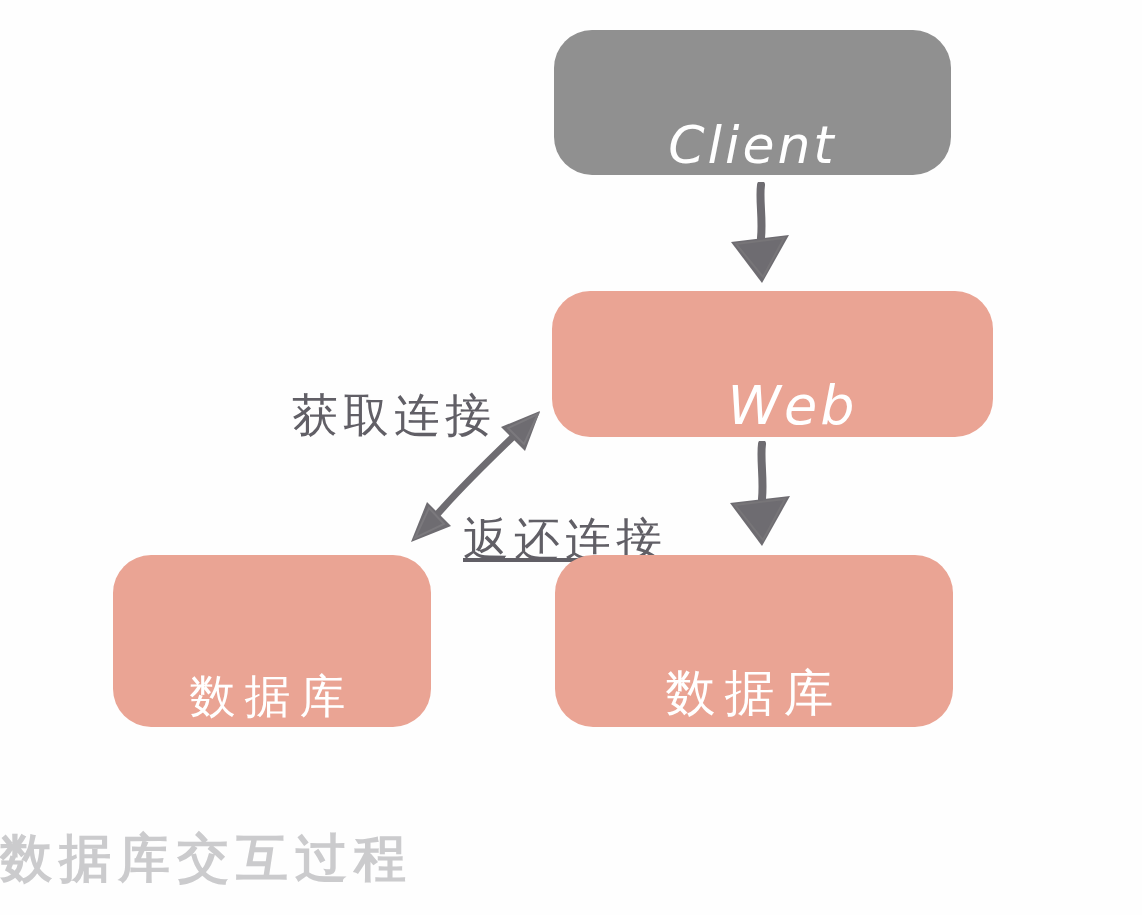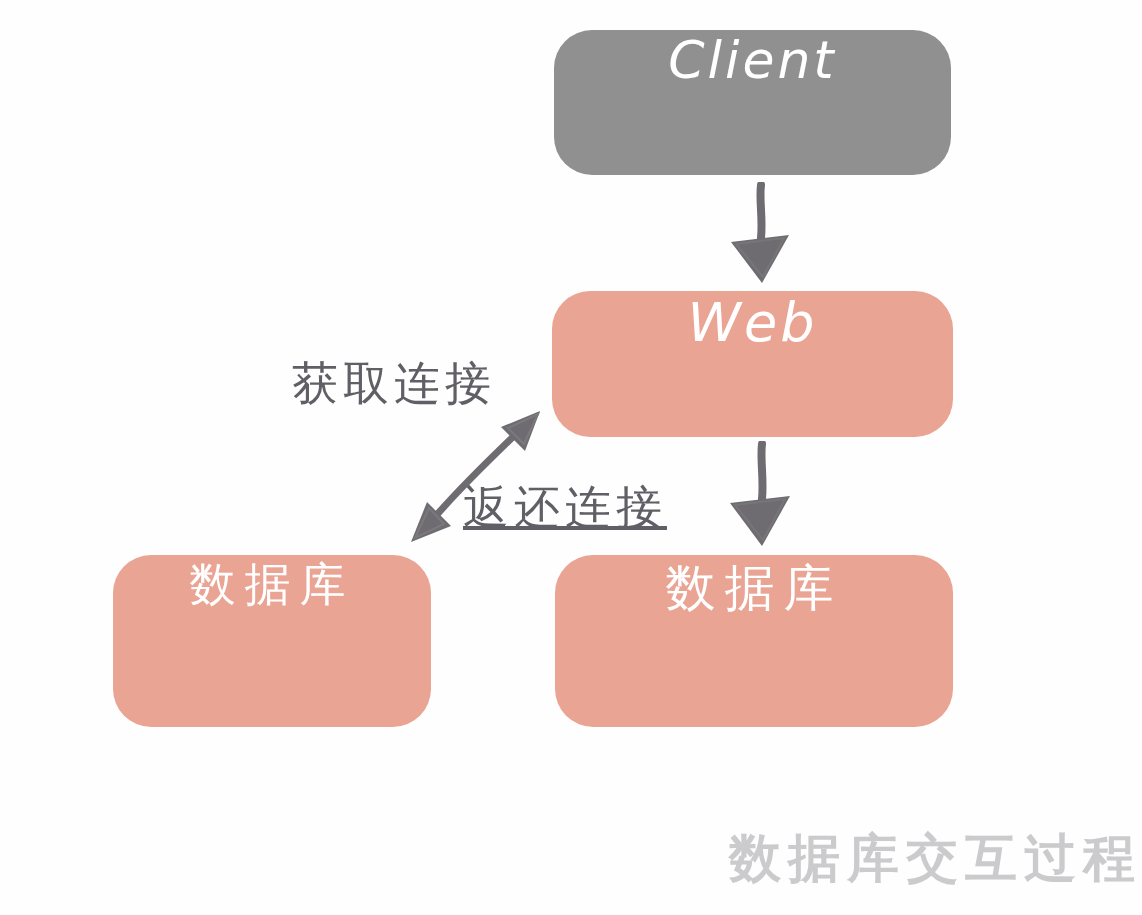--- a/index.html
+++ b/index.html
@@ -14,39 +14,40 @@
     height: 915px;
     background: #fefefe;
     overflow: hidden;
   }
   .node {
     position: absolute;
     border-radius: 38px;
     display: flex;
     flex-direction: column;
     align-items: center;
-    justify-content: flex-start;
+    justify-content: flex-end;
     color: #ffffff;
     text-align: center;
   }
   .node-client {
     left: 554px; top: 30px;
     width: 397px; height: 145px;
     background: #909090;
     font-size: 52px;
     letter-spacing: 3px;
     font-style: italic;
   }
   .node-web {
     left: 552px; top: 291px;
     width: 401px; height: 146px;
     background: #EAA494;
     font-size: 54px;
     letter-spacing: 3px;
     font-style: italic;
+    padding-left: 40px;
   }
   .node-pool {
     left: 113px; top: 555px;
     width: 318px; height: 172px;
     background: #EAA494;
     font-size: 46px;
     letter-spacing: 9px;
     line-height: 1.3;
   }
   .node-db {
@@ -55,32 +56,33 @@
     background: #EAA494;
     font-size: 50px;
     letter-spacing: 9px;
   }
   .edge-label {
     position: absolute;
     color: #615F66;
     font-size: 46px;
     letter-spacing: 5px;
     white-space: nowrap;
+    margin-top: 32px;
   }
   .label-get { left: 292px; top: 353px; }
   .label-return { left: 463px; top: 477px; text-decoration: underline; }
   .arrow-svg { position: absolute; }
   .arrow-1 { left: 728px; top: 182px; }
   .arrow-2 { left: 726px; top: 441px; }
   .arrow-bidi { left: 398px; top: 398px; }
   .diagram-title {
     position: absolute;
     left: 0; right: 0;
     top: 824px;
-    text-align: right;
+    text-align: left;
     color: #CBCBCD;
     font-size: 52px;
     letter-spacing: 7px;
     font-weight: bold;
   }
 </style>
 </head>
 <body>
 
 <div class="canvas">

